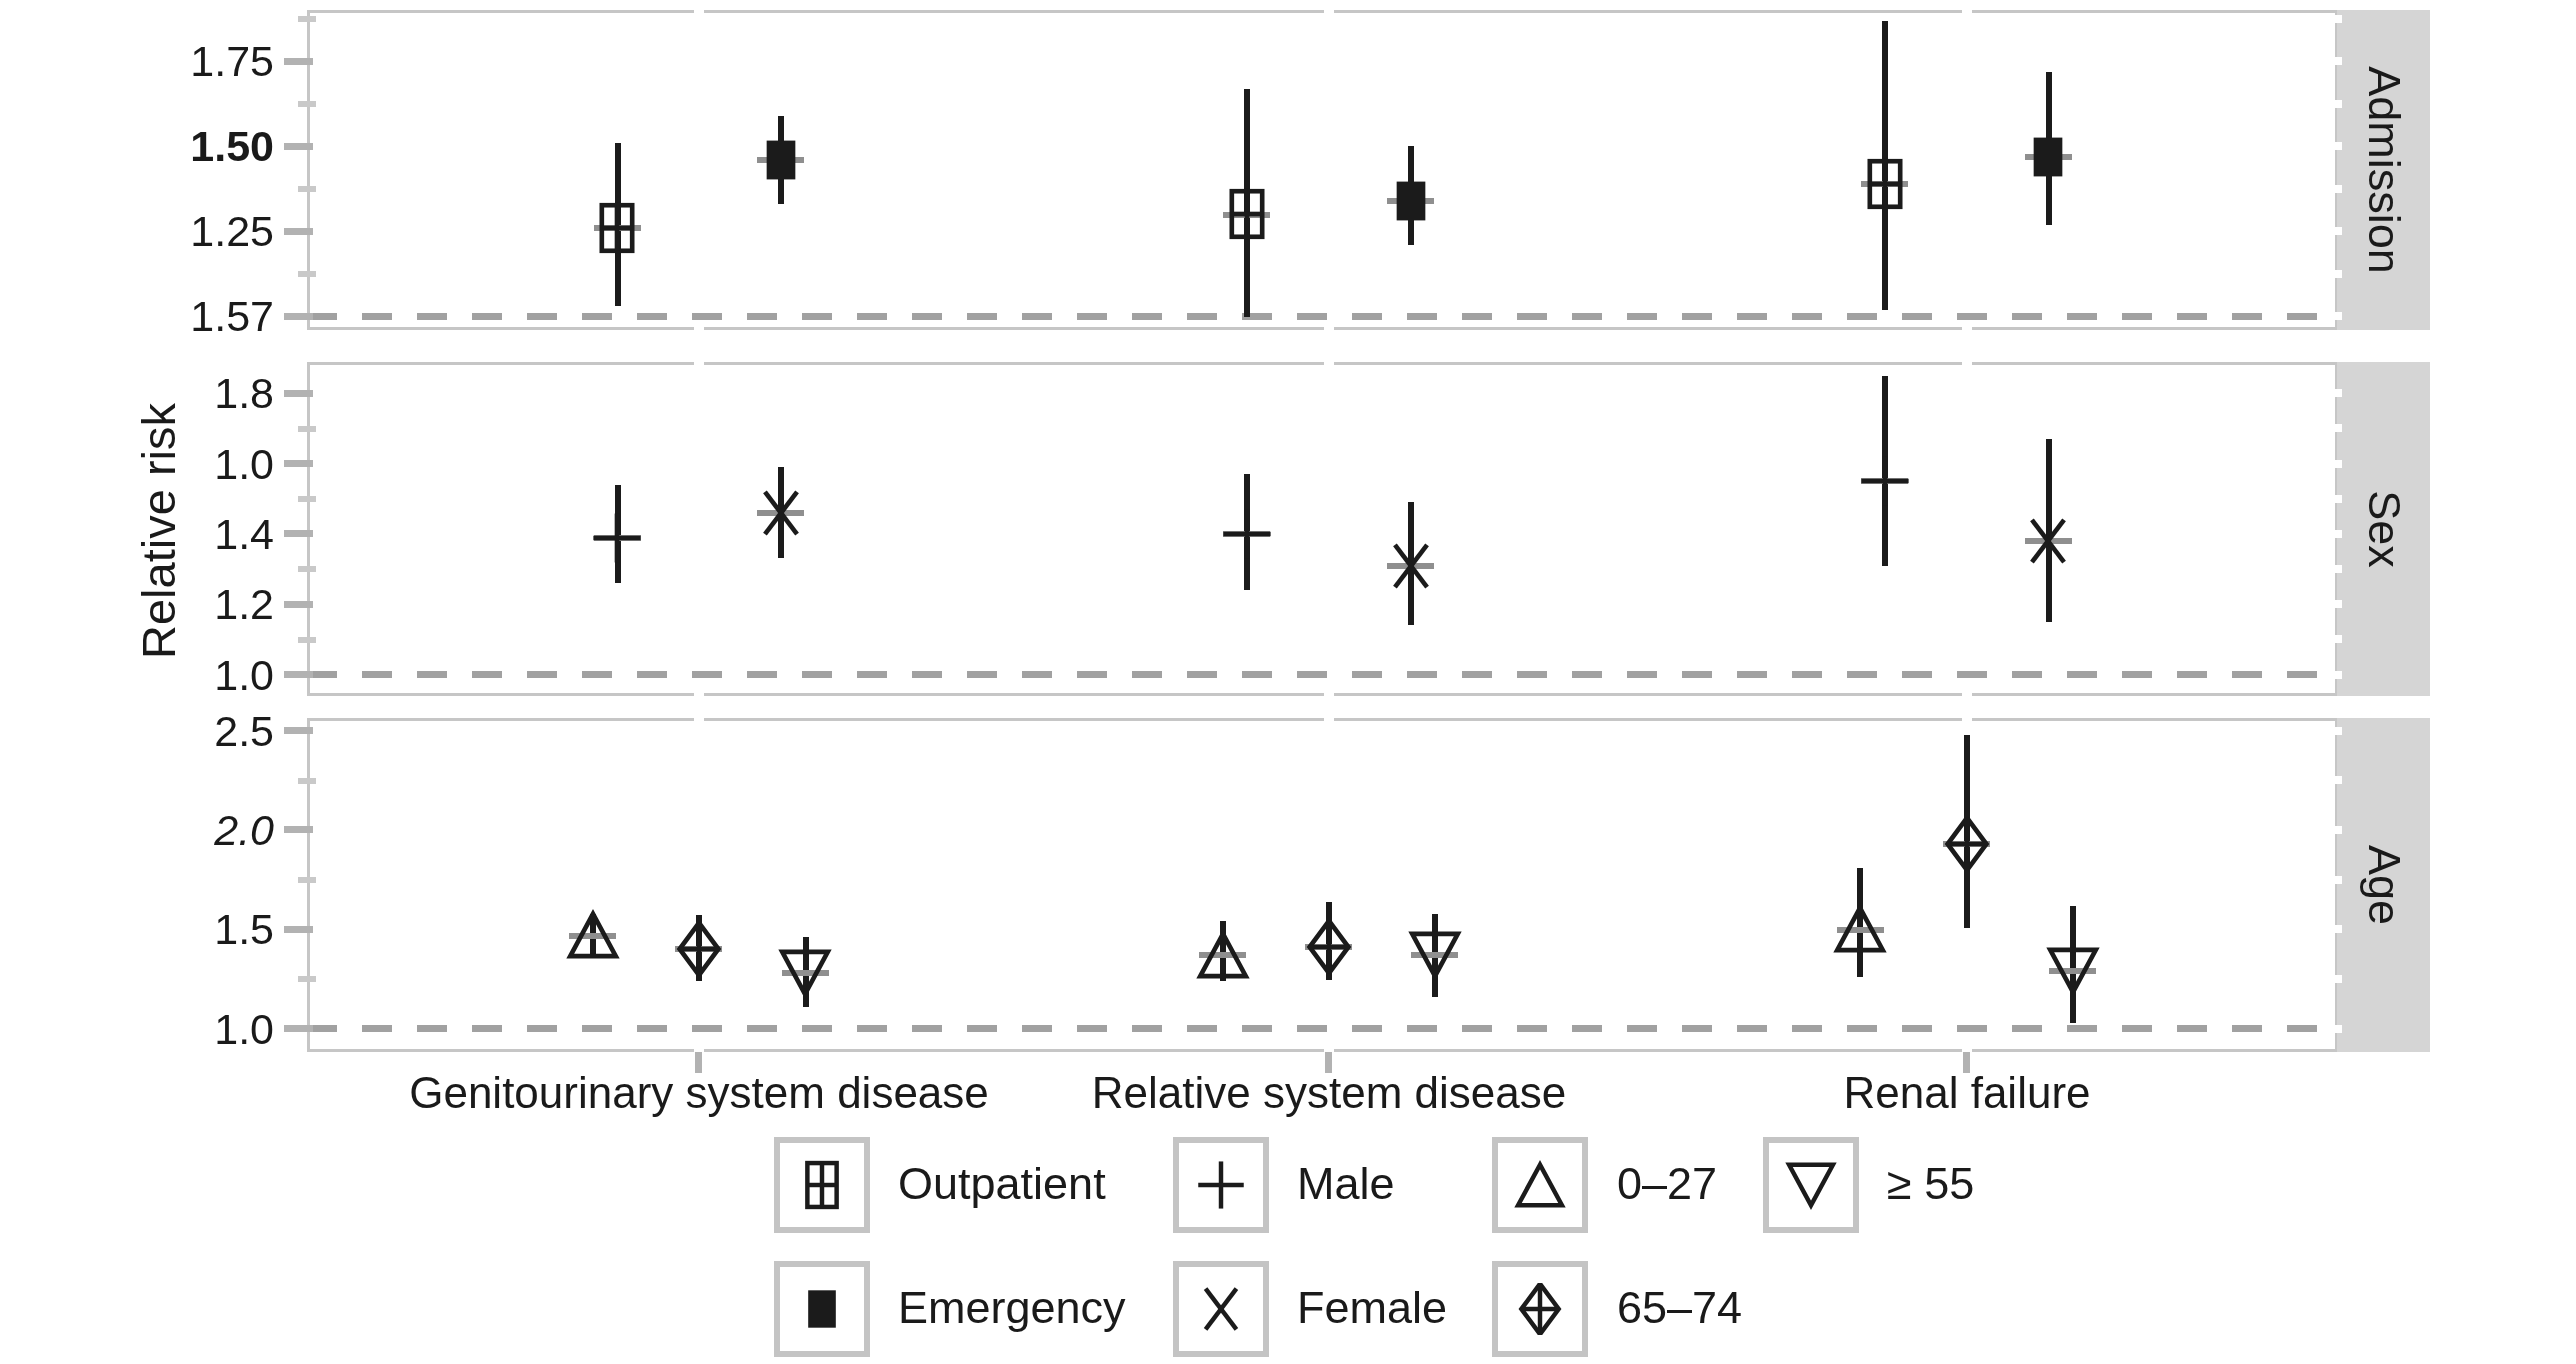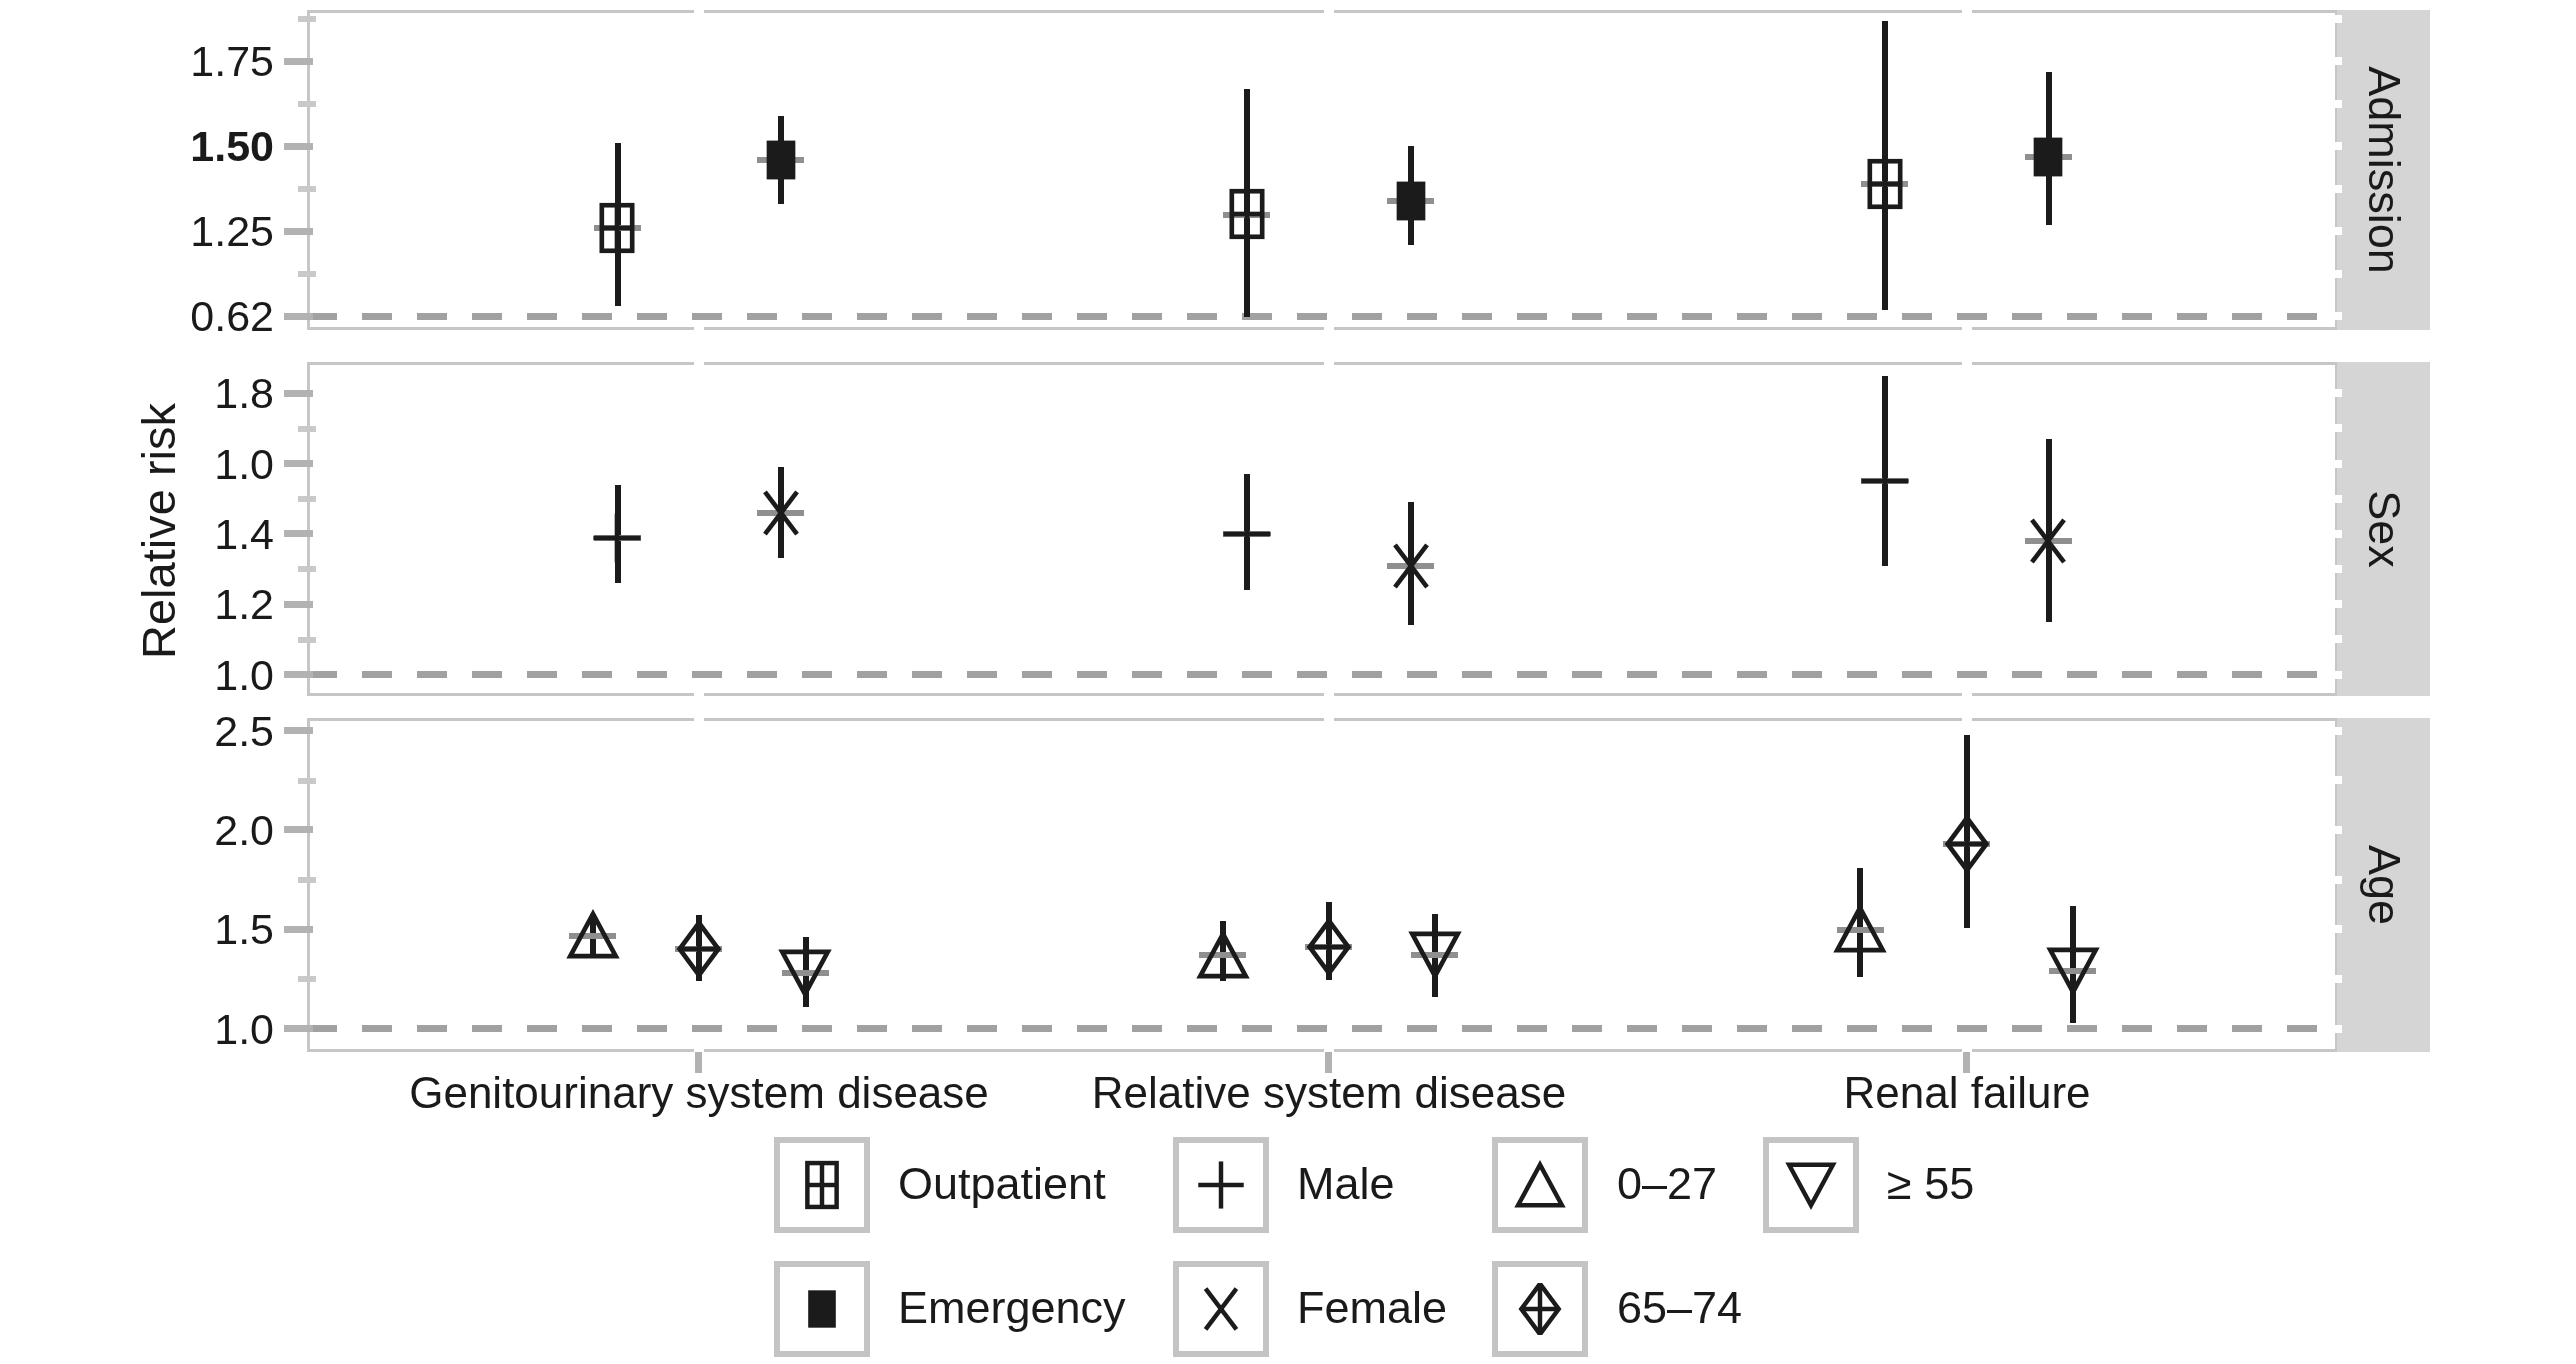--- a/index.html
+++ b/index.html
@@ -82,21 +82,21 @@
 <body>
 
 <div id="figure">
   <div class="ylab" style="left:158px;top:531px;">Relative risk</div>
   <div id="panels">
       <div class="panel" style="left:307px;top:9.8px;width:2031px;height:320px;"></div>
       <div class="strip" style="left:2337px;top:9.8px;width:93px;height:320px;"></div>
       <div class="strip-label" style="left:2384px;top:170px;">Admission</div>
       <div class="refline" style="left:307px;top:313px;width:2031px;"></div>
       <div class="tick" style="left:284px;top:313px;width:29px;height:7.4px;"></div>
-      <div class="ytick-label" style="left:135px;top:316px;width:139px;">0.62</div>
+      <div class="ytick-label" style="left:135px;top:316px;width:139px;">1.57</div>
       <div class="tick-white" style="left:2331px;top:312px;width:11.4px;height:8.2px;"></div>
       <div class="tick" style="left:284px;top:228px;width:29px;height:7.4px;"></div>
       <div class="ytick-label" style="left:135px;top:231px;width:139px;">1.25</div>
       <div class="tick-white" style="left:2331px;top:227px;width:11.4px;height:8.2px;"></div>
       <div class="tick" style="left:284px;top:143px;width:29px;height:7.4px;"></div>
       <div class="ytick-label" style="left:135px;top:146px;width:139px;font-weight:bold;">1.50</div>
       <div class="tick-white" style="left:2331px;top:142px;width:11.4px;height:8.2px;"></div>
       <div class="tick" style="left:284px;top:58px;width:29px;height:7.4px;"></div>
       <div class="ytick-label" style="left:135px;top:61px;width:139px;">1.75</div>
       <div class="tick-white" style="left:2331px;top:57px;width:11.4px;height:8.2px;"></div>
@@ -223,21 +223,21 @@
       <div class="strip" style="left:2337px;top:718px;width:93px;height:334px;"></div>
       <div class="strip-label" style="left:2384px;top:885px;">Age</div>
       <div class="refline" style="left:307px;top:1025px;width:2031px;"></div>
       <div class="tick" style="left:284px;top:1025px;width:29px;height:7.4px;"></div>
       <div class="ytick-label" style="left:135px;top:1029px;width:139px;">1.0</div>
       <div class="tick-white" style="left:2331px;top:1025px;width:11.4px;height:8.2px;"></div>
       <div class="tick" style="left:284px;top:926px;width:29px;height:7.4px;"></div>
       <div class="ytick-label" style="left:135px;top:929px;width:139px;">1.5</div>
       <div class="tick-white" style="left:2331px;top:925px;width:11.4px;height:8.2px;"></div>
       <div class="tick" style="left:284px;top:826px;width:29px;height:7.4px;"></div>
-      <div class="ytick-label" style="left:135px;top:830px;width:139px;">2.0</div>
+      <div class="ytick-label" style="left:135px;top:830px;width:139px;font-style:italic;">2.0</div>
       <div class="tick-white" style="left:2331px;top:826px;width:11.4px;height:8.2px;"></div>
       <div class="tick" style="left:284px;top:727px;width:29px;height:7.4px;"></div>
       <div class="ytick-label" style="left:135px;top:731px;width:139px;">2.5</div>
       <div class="tick-white" style="left:2331px;top:727px;width:11.4px;height:8.2px;"></div>
       <div class="tick-minor" style="left:298px;top:976px;width:18px;height:5.7px;"></div>
       <div class="tick-white" style="left:2331px;top:975px;width:11.4px;height:8.2px;"></div>
       <div class="tick-minor" style="left:298px;top:877px;width:18px;height:5.7px;"></div>
       <div class="tick-white" style="left:2331px;top:876px;width:11.4px;height:8.2px;"></div>
       <div class="tick-minor" style="left:298px;top:778px;width:18px;height:5.7px;"></div>
       <div class="tick-white" style="left:2331px;top:776px;width:11.4px;height:8.2px;"></div>

